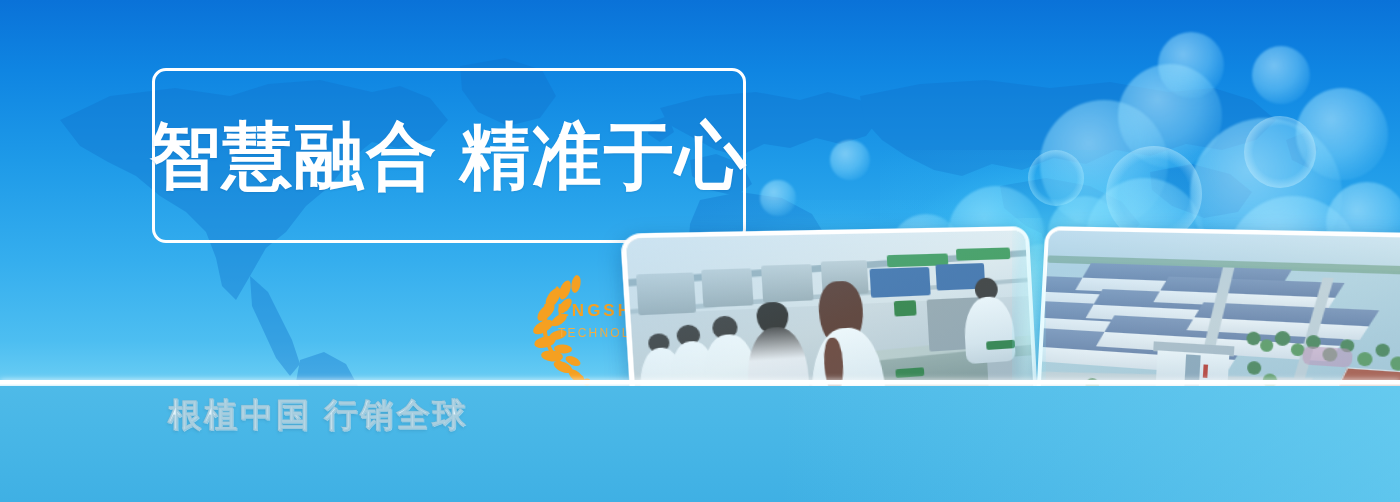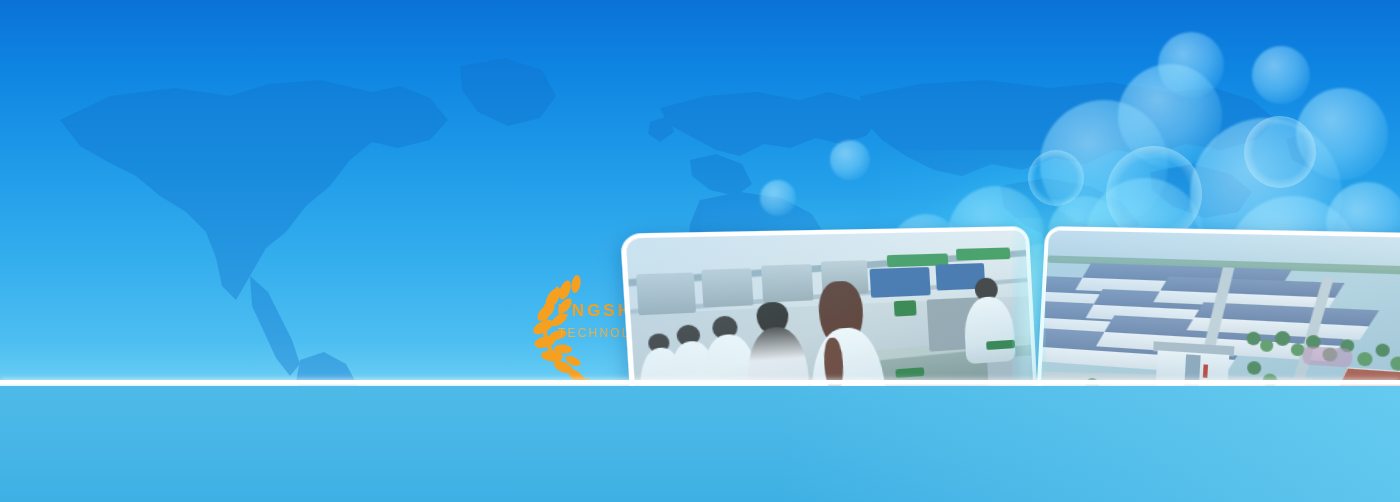--- a/index.html
+++ b/index.html
@@ -267,20 +267,23 @@
     <span class="bk dot" style="left:1344px;top:250px;width:4px;height:4px;"></span>
     <span class="bk dot" style="left:932px;top:244px;width:9px;height:9px;"></span>
     <span class="bk dot" style="left:862px;top:258px;width:7px;height:7px;"></span>
     <span class="bk soft" style="left:830px;top:140px;width:40px;height:40px;"></span>
     <span class="bk soft" style="left:760px;top:180px;width:36px;height:36px;"></span>
   </div>
 
   <span class="glow" style="left:880px;top:150px;width:340px;height:230px;"></span>
   <span class="glow" style="left:700px;top:200px;width:260px;height:180px;opacity:.65;"></span>
 
+  <div class="headline-box">
+    <div class="headline">智慧融合  精准于心</div>
+  </div>
 
   <div class="emblem">
     <svg viewBox="0 0 168 120" aria-hidden="true">
       <g fill="#f5a021">
 
         <path d="M30 18 C10 42, 8 78, 40 104 C46 108, 52 111, 58 113 L56 108
                  C50 106, 45 103, 40 99 C13 76, 15 44, 34 22 Z"></path>
 
         <g>
           <ellipse cx="26" cy="30" rx="11" ry="5.5" transform="rotate(-58 26 30)"></ellipse>
@@ -454,15 +457,16 @@
       </div>
     </div>
 
     <span class="fold-light"></span>
   </div>
 
   <div class="divider"></div>
   <div class="bottomband"></div>
 
   <div class="tagline">
+    <div class="tagline-cn">根植中国  行销全球</div>
   </div>
 
 </div>
 
 </body></html>

